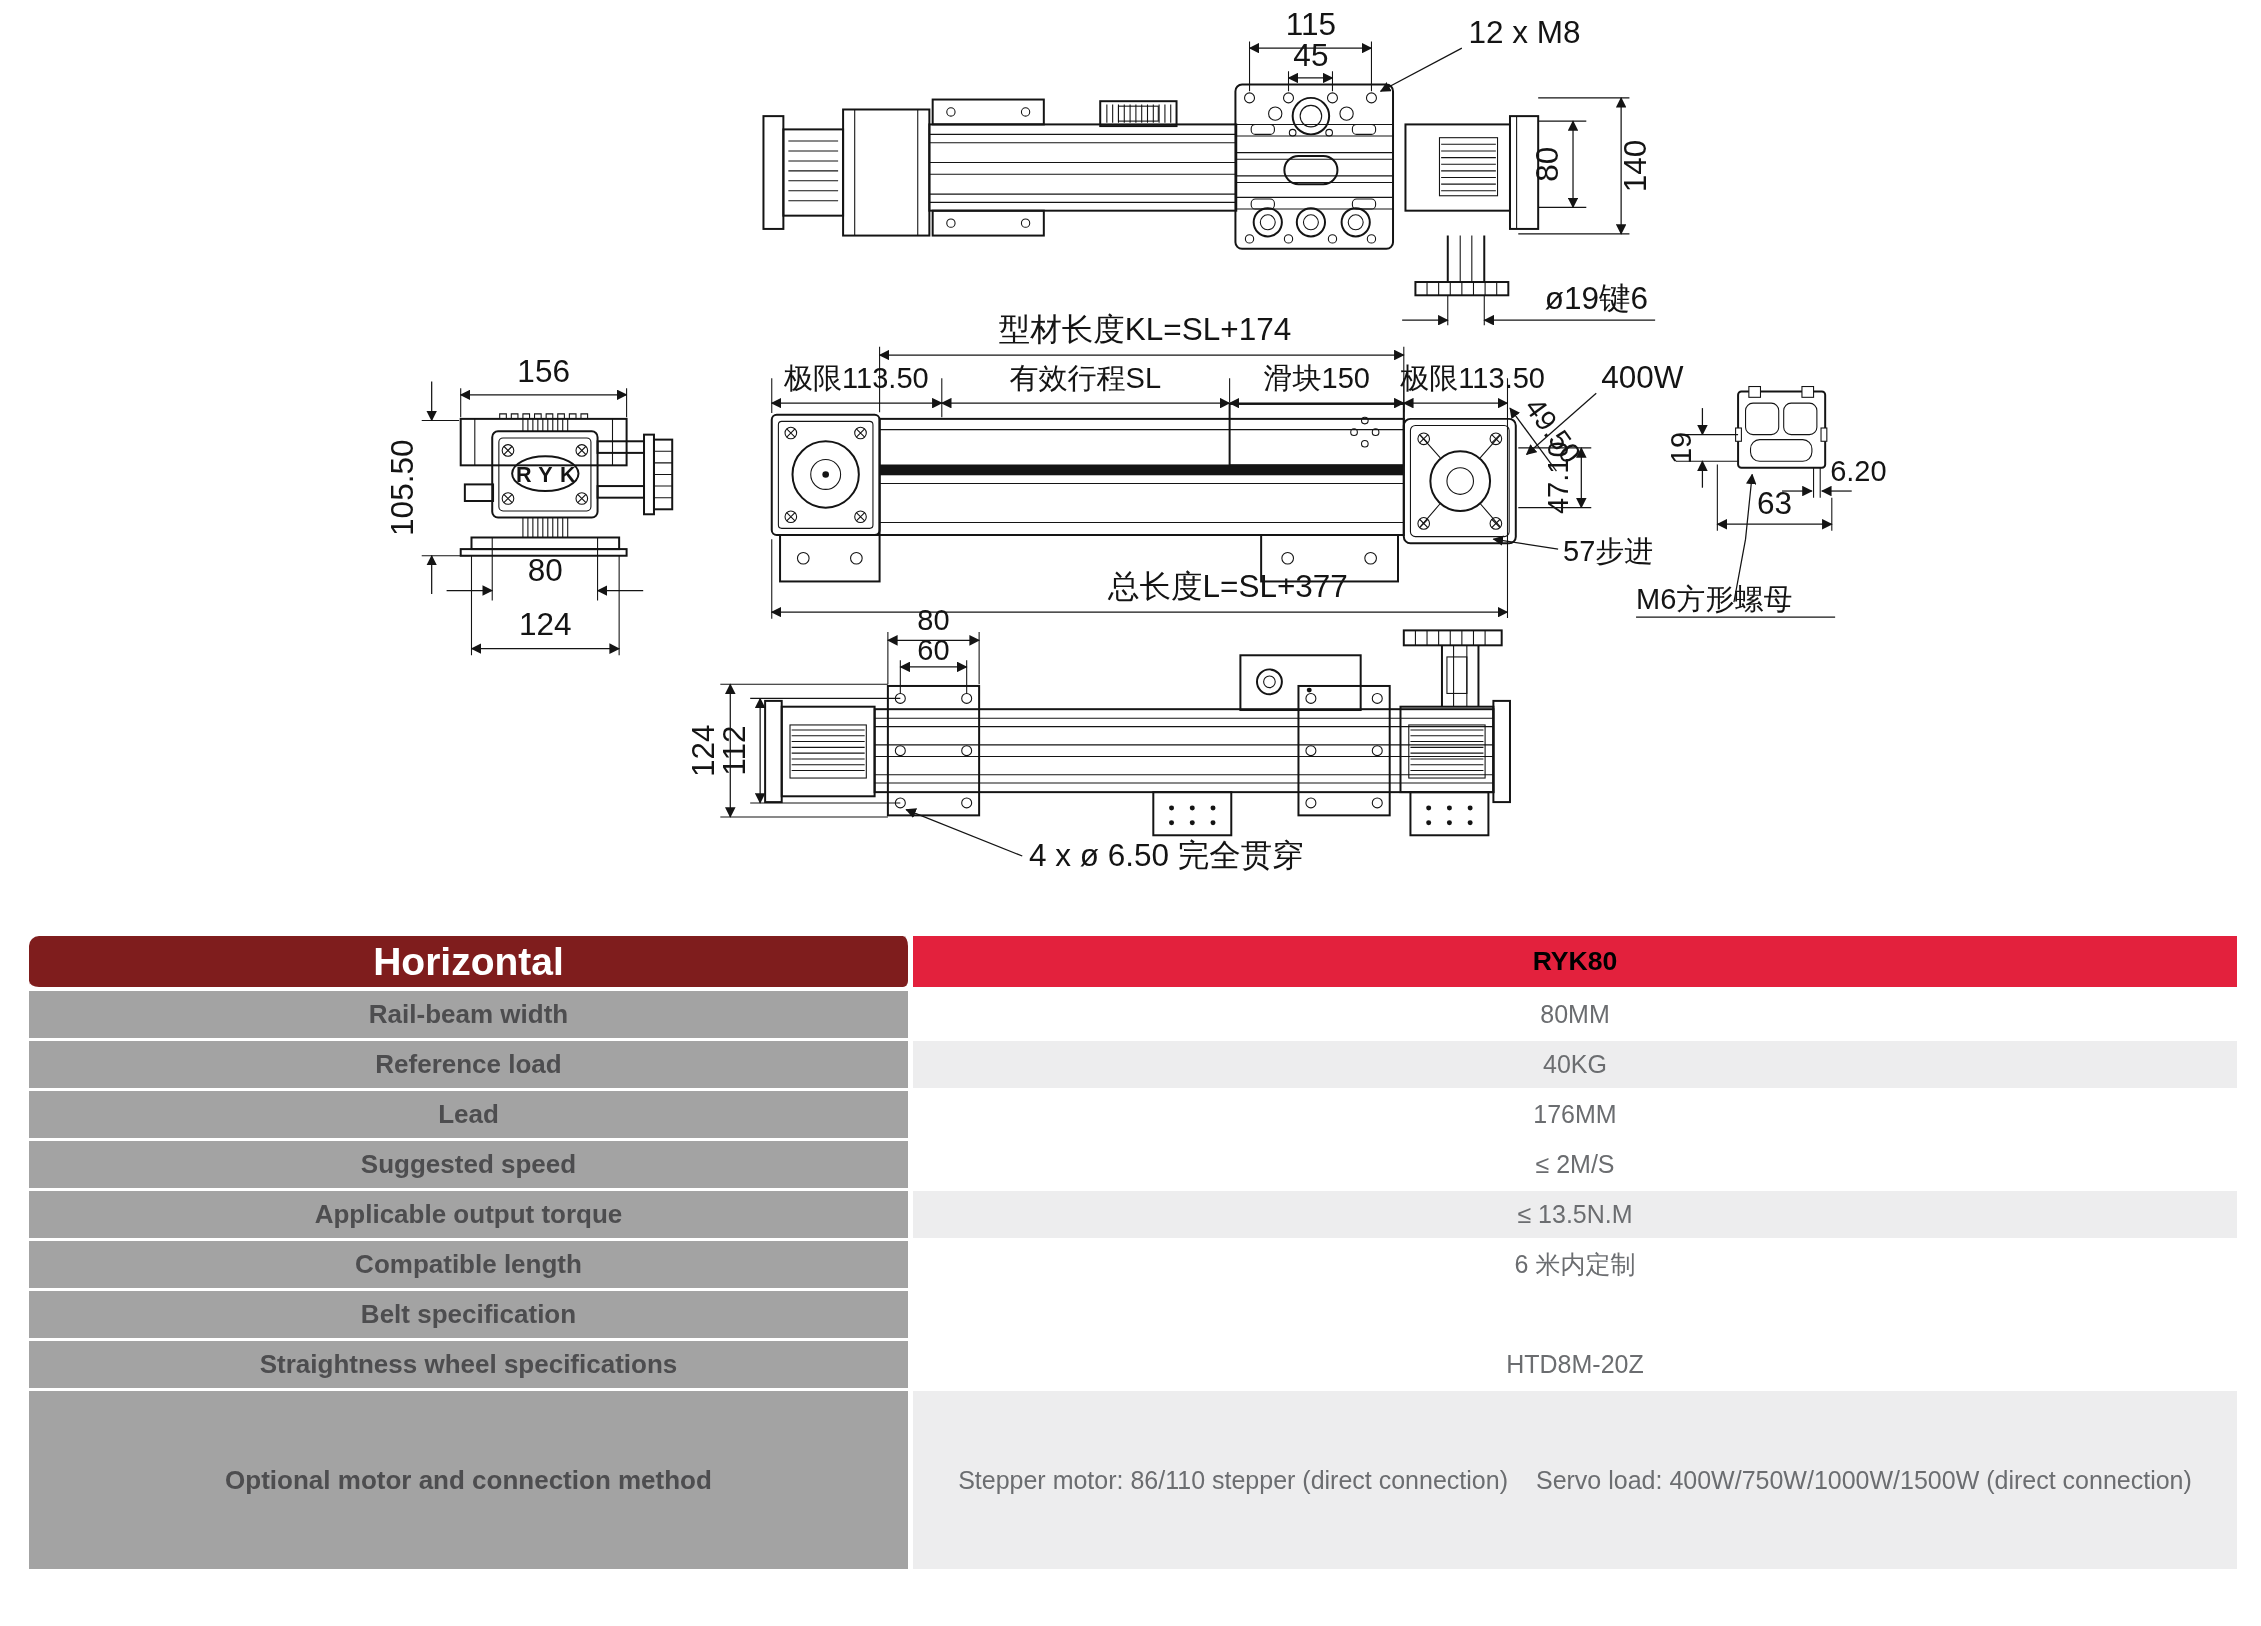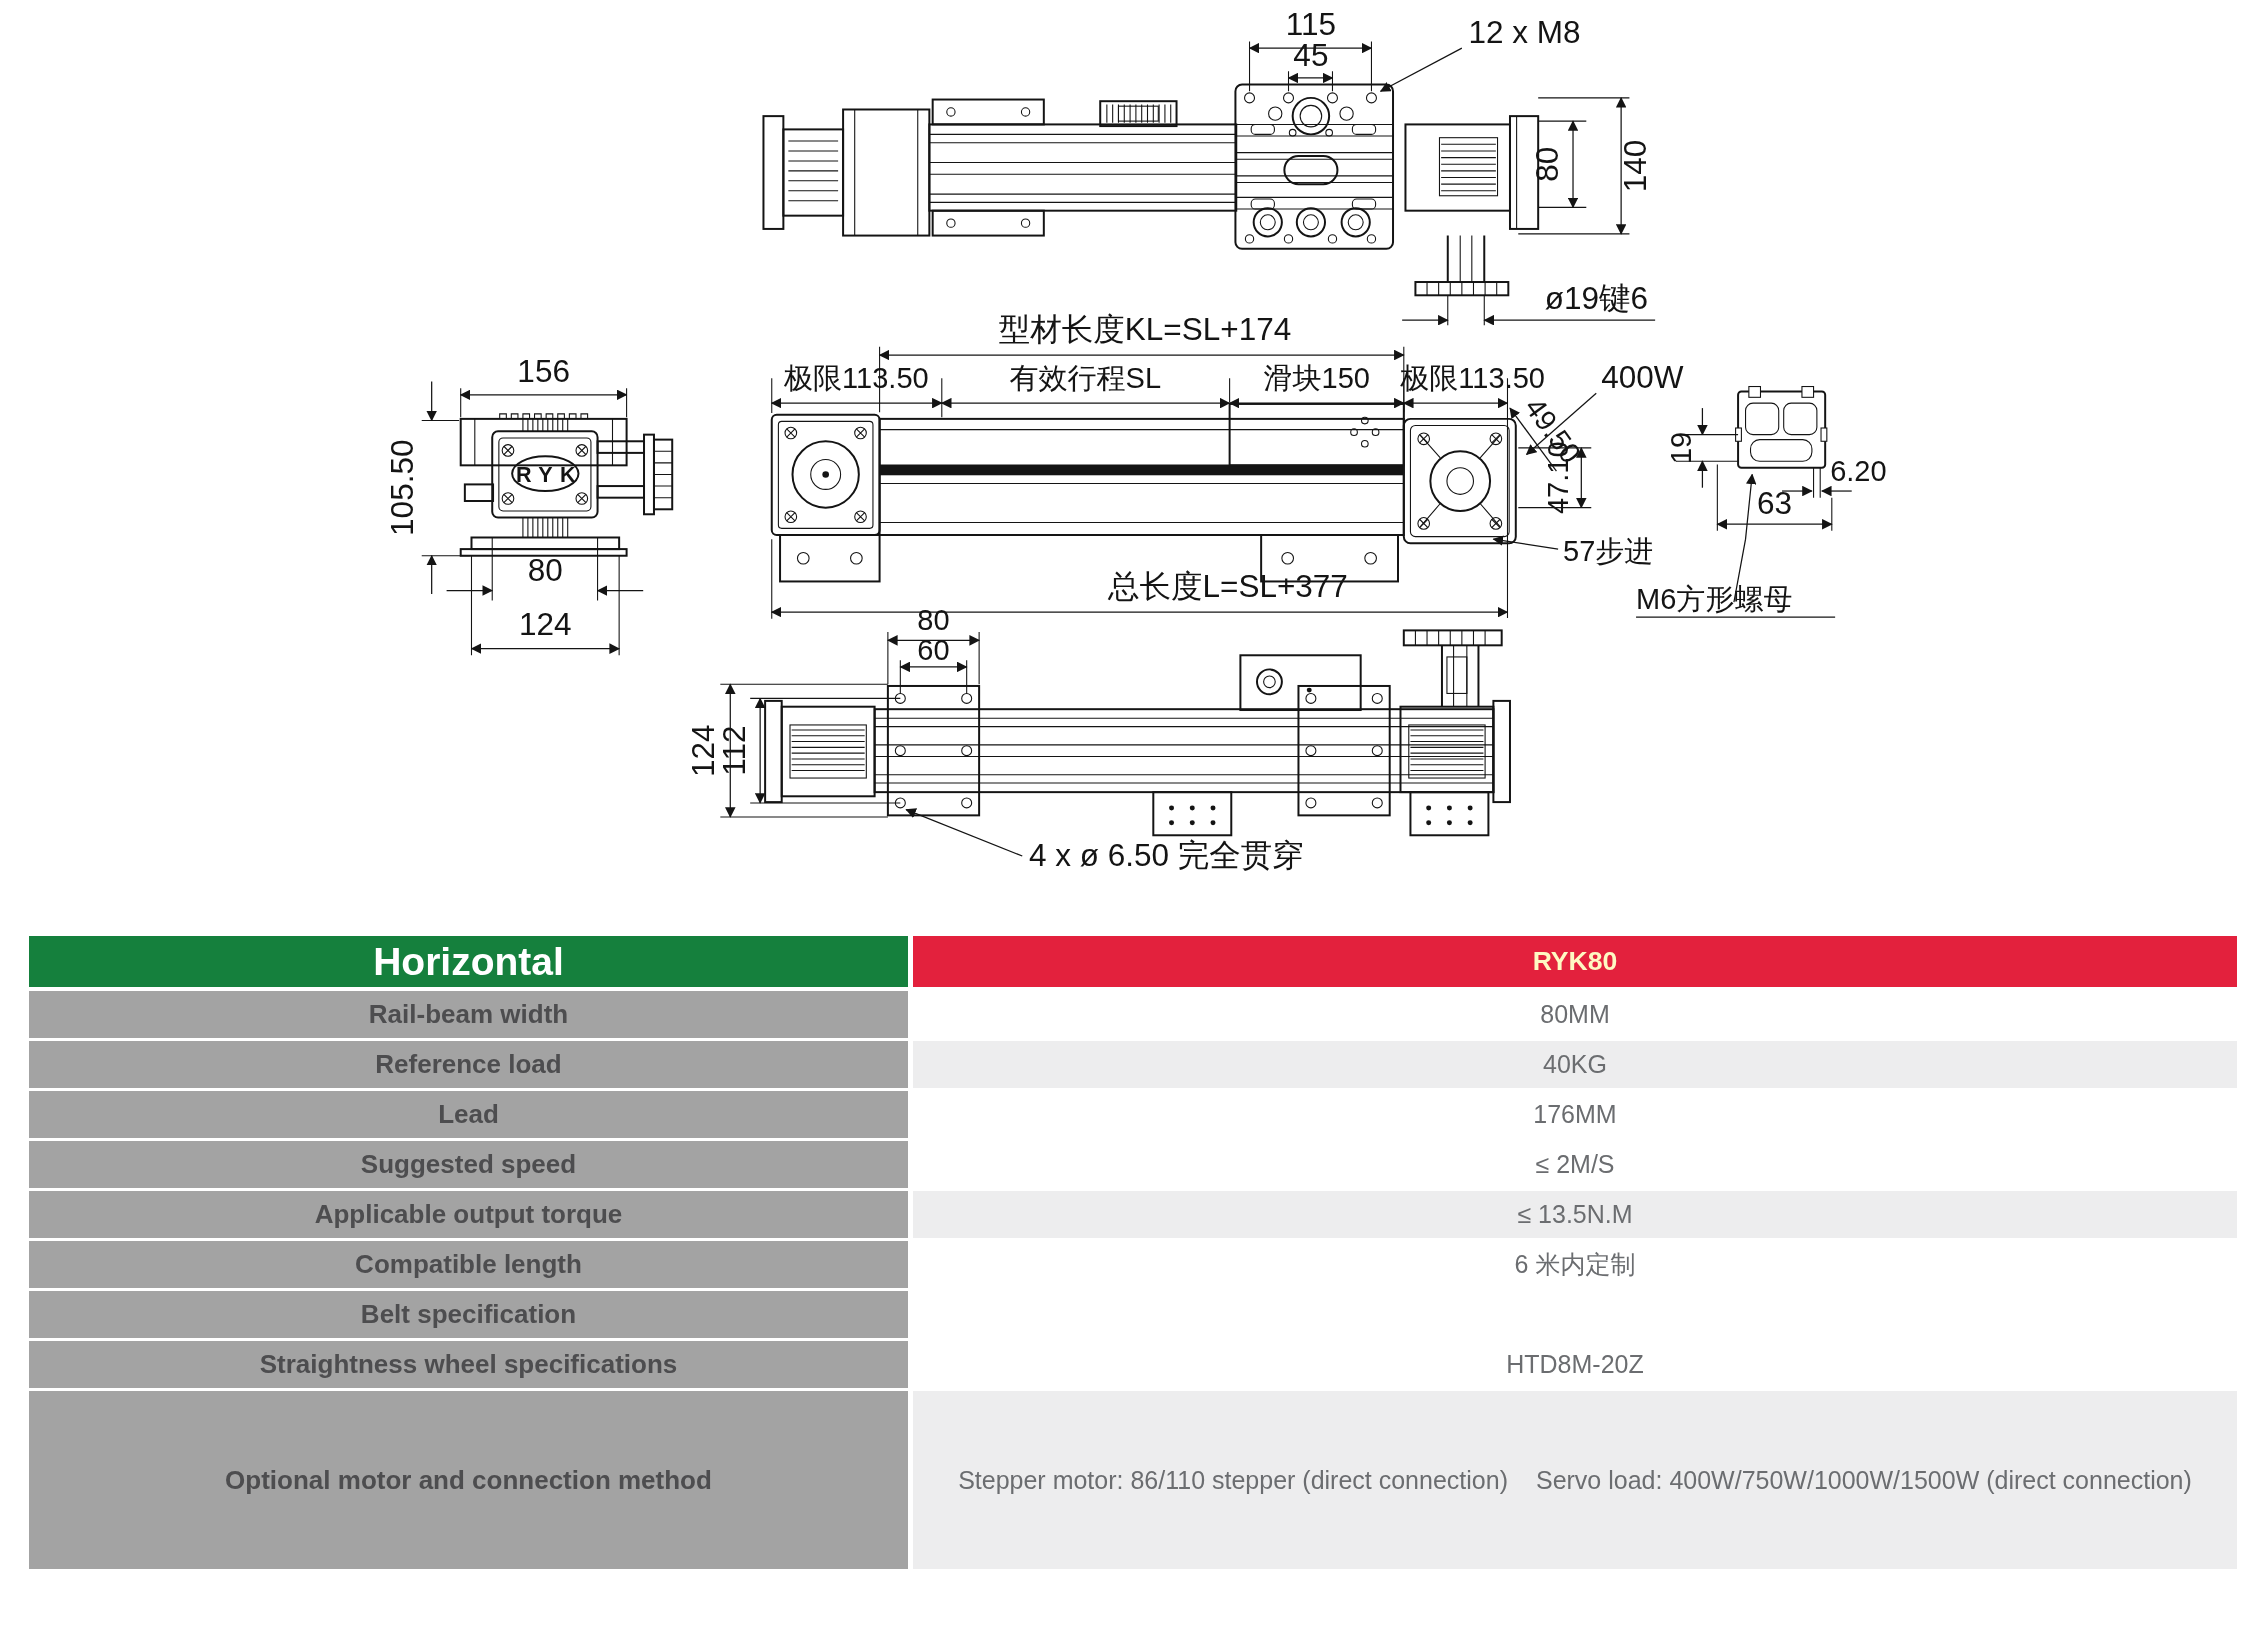--- a/index.html
+++ b/index.html
@@ -18,22 +18,22 @@
   svg text.logo{font-size:26px;font-weight:bold;letter-spacing:9px;}
 
   .spec-table{position:absolute;left:29px;top:936px;width:2207px;}
   .trow{display:grid;grid-template-columns:884px 1324px;}
   .cell{display:flex;align-items:center;justify-content:center;text-align:center;box-sizing:border-box;}
   .lcell{background:#a3a3a3;border-right:5.8px solid #ffffff;border-bottom:3.3px solid #ffffff;
          color:#4d4d4f;font-weight:bold;font-size:26px;height:50px;}
   .rcell{font-size:25px;color:#6b6d70;border-bottom:3.3px solid #ffffff;height:50px;}
   .r-white{background:#ffffff;}
   .r-gray{background:#ededee;}
-  .header .lcell{background:#15803d;color:#ffffff;font-size:39px;height:55px;border-bottom:4.1px solid #ffffff;}
-  .header .rcell{background:#e3213d;color:#fef9c3;font-weight:bold;font-size:26.6px;height:55px;border-bottom:4.1px solid #ffffff;}
+  .header .lcell{background:#7f1d1d;color:#ffffff;font-size:39px;height:55px;border-bottom:4.1px solid #ffffff;border-radius:10px;}
+  .header .rcell{background:#e3213d;color:#000000;font-weight:bold;font-size:26.6px;height:55px;border-bottom:4.1px solid #ffffff;}
   .last .lcell,.last .rcell{height:181px;}
   .rcell.col{gap:28px;}
 </style>
 </head>
 <body>
 
 <div class="page">
 
   <svg class="drawings" width="2261" height="929" viewBox="0 0 2725 1120">
     <defs>

